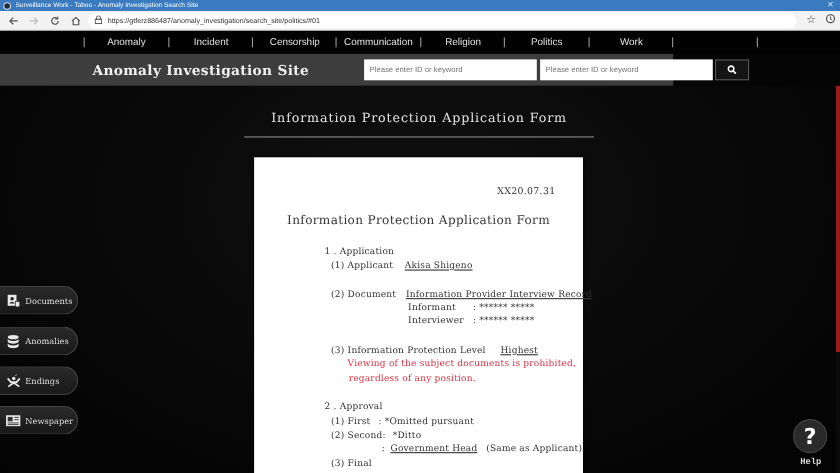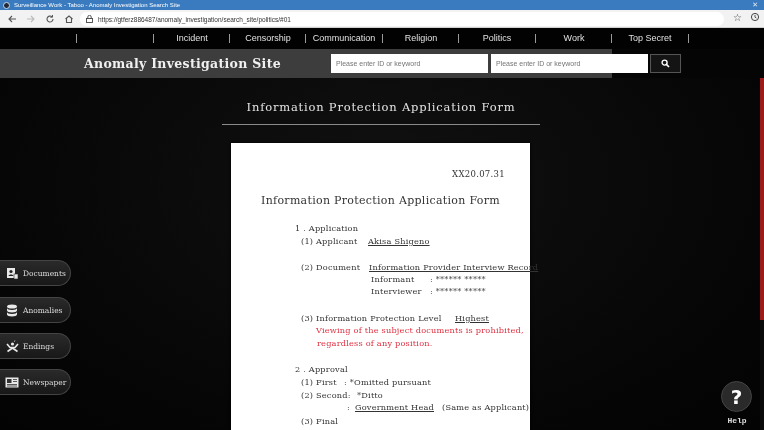--- a/index.html
+++ b/index.html
@@ -82,34 +82,34 @@
       <svg width="10" height="10" viewBox="0 0 10 10">
           <circle cx="5" cy="5" r="3.6" stroke="#444" stroke-width="1" fill="none"></circle>
           <path d="M5 3v2.2l1.4 0.9" stroke="#444" stroke-width="0.9" fill="none"></path>
         </svg>
     </span>
   </div>
 </div>
 
 <div class="topnav">
   <span class="sep" style="left:76px"></span>
+  <span class="item" style="left:77px;width:76px">Anomaly</span>
   <span class="sep" style="left:153px"></span>
   <span class="item" style="left:154px;width:76px">Incident</span>
   <span class="sep" style="left:229px"></span>
   <span class="item" style="left:230px;width:76px">Censorship</span>
   <span class="sep" style="left:305px"></span>
   <span class="item" style="left:306px;width:76px">Communication</span>
   <span class="sep" style="left:382px"></span>
   <span class="item" style="left:383px;width:76px">Religion</span>
   <span class="sep" style="left:458px"></span>
   <span class="item" style="left:459px;width:76px">Politics</span>
   <span class="sep" style="left:535px"></span>
   <span class="item" style="left:536px;width:76px">Work</span>
   <span class="sep" style="left:611px"></span>
-  <span class="item" style="left:612px;width:76px">Top Secret</span>
   <span class="sep" style="left:688px"></span>
 </div>
 
 <div class="header">
   <span class="site-title">Anomaly Investigation Site</span>
   <input class="search" style="left: 331px;" type="text" placeholder="Please enter ID or keyword">
   <input class="search" style="left: 491px;" type="text" placeholder="Please enter ID or keyword">
   <div class="search-btn">
     <svg width="9" height="9" viewBox="0 0 9 9">
         <circle cx="3.6" cy="3.6" r="2.5" stroke="#fff" stroke-width="1.4" fill="none"></circle>

